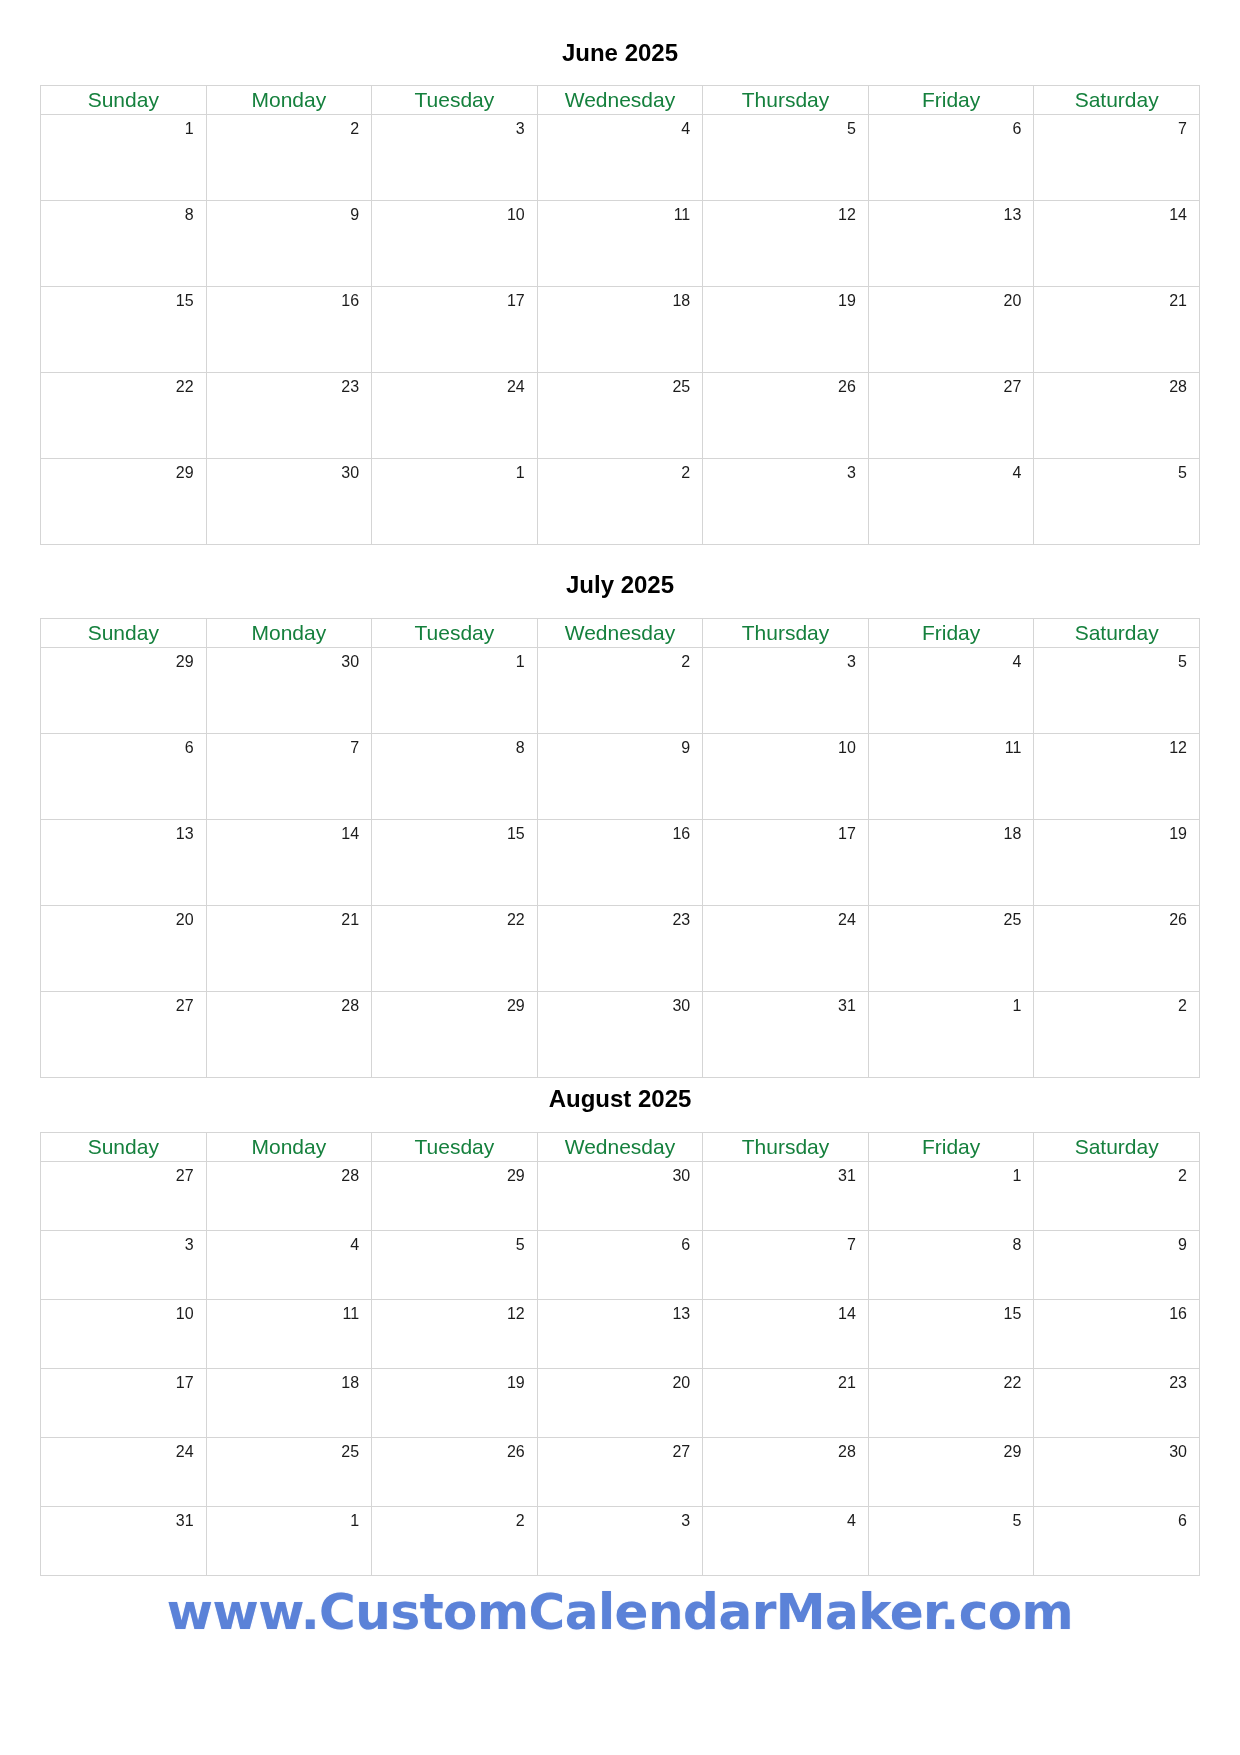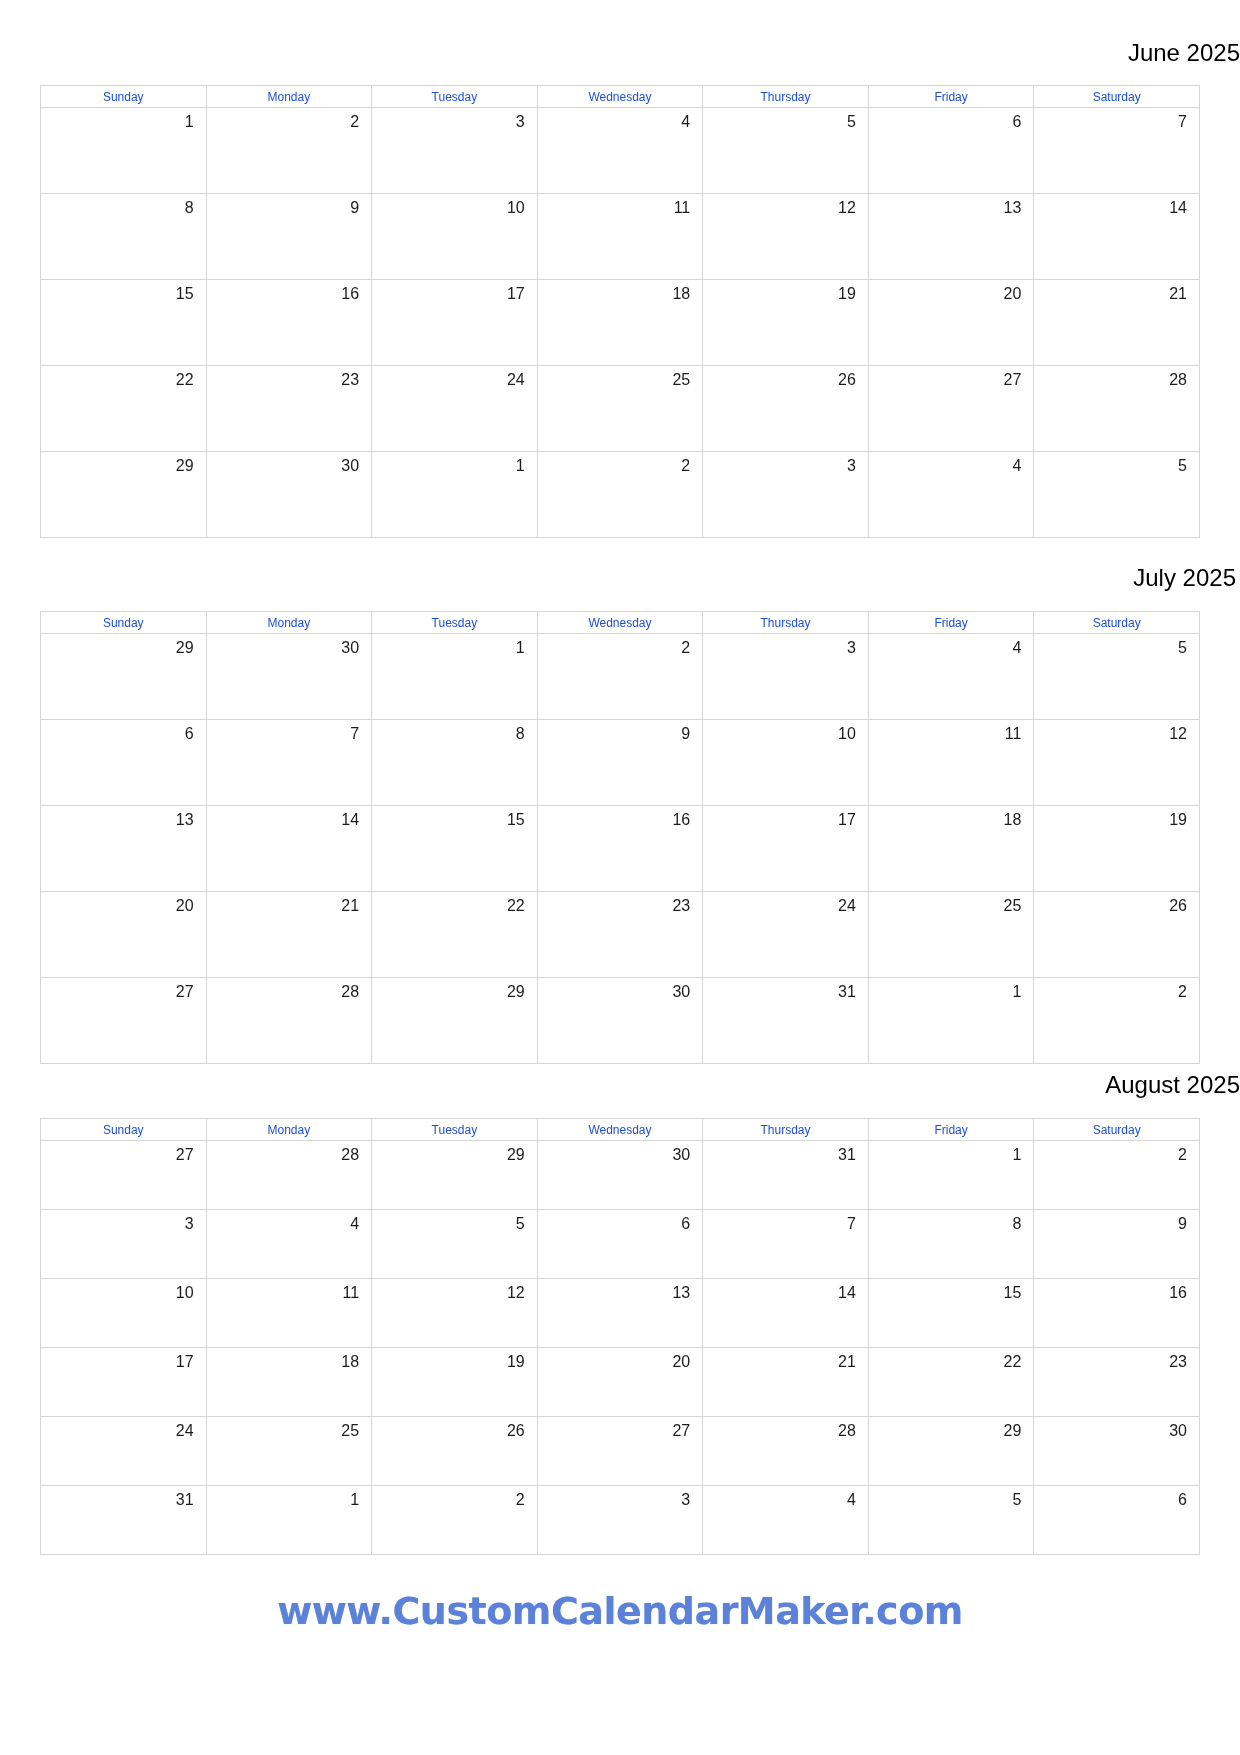--- a/index.html
+++ b/index.html
@@ -14,63 +14,63 @@
   html,body{background:var(--page-bg);}
   body{
     width:1240px;height:1755px;
     font-family:"Liberation Sans","DejaVu Sans",sans-serif;
     color:var(--day-text);
     overflow:hidden;
   }
   .page{width:1240px;height:1755px;position:relative;}
   .month-title{
     font-size:24px;
-    font-weight:normal;
+    font-weight:bold;
     color:var(--title-text);
-    text-align:right;
+    text-align:center;
     line-height:26px;
   }
   .section-june .month-title{margin:40px 0 19px;}
   .section-july .month-title{margin:27px 4px 20px;}
   .section-august .month-title{margin:8px 0 20px;}
   table.calendar{
     width:1160px;
     margin:0 auto;
     border-collapse:collapse;
     table-layout:fixed;
   }
   table.calendar th, table.calendar td{
     border:1px solid var(--grid-line);
     background:#ffffff;
   }
   table.calendar th{
     height:22px;
     font-weight:400;
-    font-size:12px;
-    color:#1d4ed8;
+    font-size:21px;
+    color:#15803d;
     text-align:center;
     vertical-align:middle;
     padding:2px 16px;
   }
   table.calendar td{
     vertical-align:top;
     text-align:right;
     padding:5px 12px 0 0;
     font-size:16px;
     color:var(--day-text);
   }
   .section-june td, .section-july td{height:86px;}
   .section-august td{height:69px;}
   td.muted{color:var(--muted-text);}
   .footer{
-    margin-top:34px;
+    margin-top:14px;
     text-align:center;
     font-family:"DejaVu Sans","Liberation Sans",sans-serif;
     font-weight:bold;
-    font-size:38px;
+    font-size:50px;
     line-height:44px;
     letter-spacing:-0.5px;
     color:var(--footer-blue);
     text-shadow:0 0 1px rgba(91,130,216,0.45);
   }
 </style>
 </head>
 <body>
 
 <div class="page">

